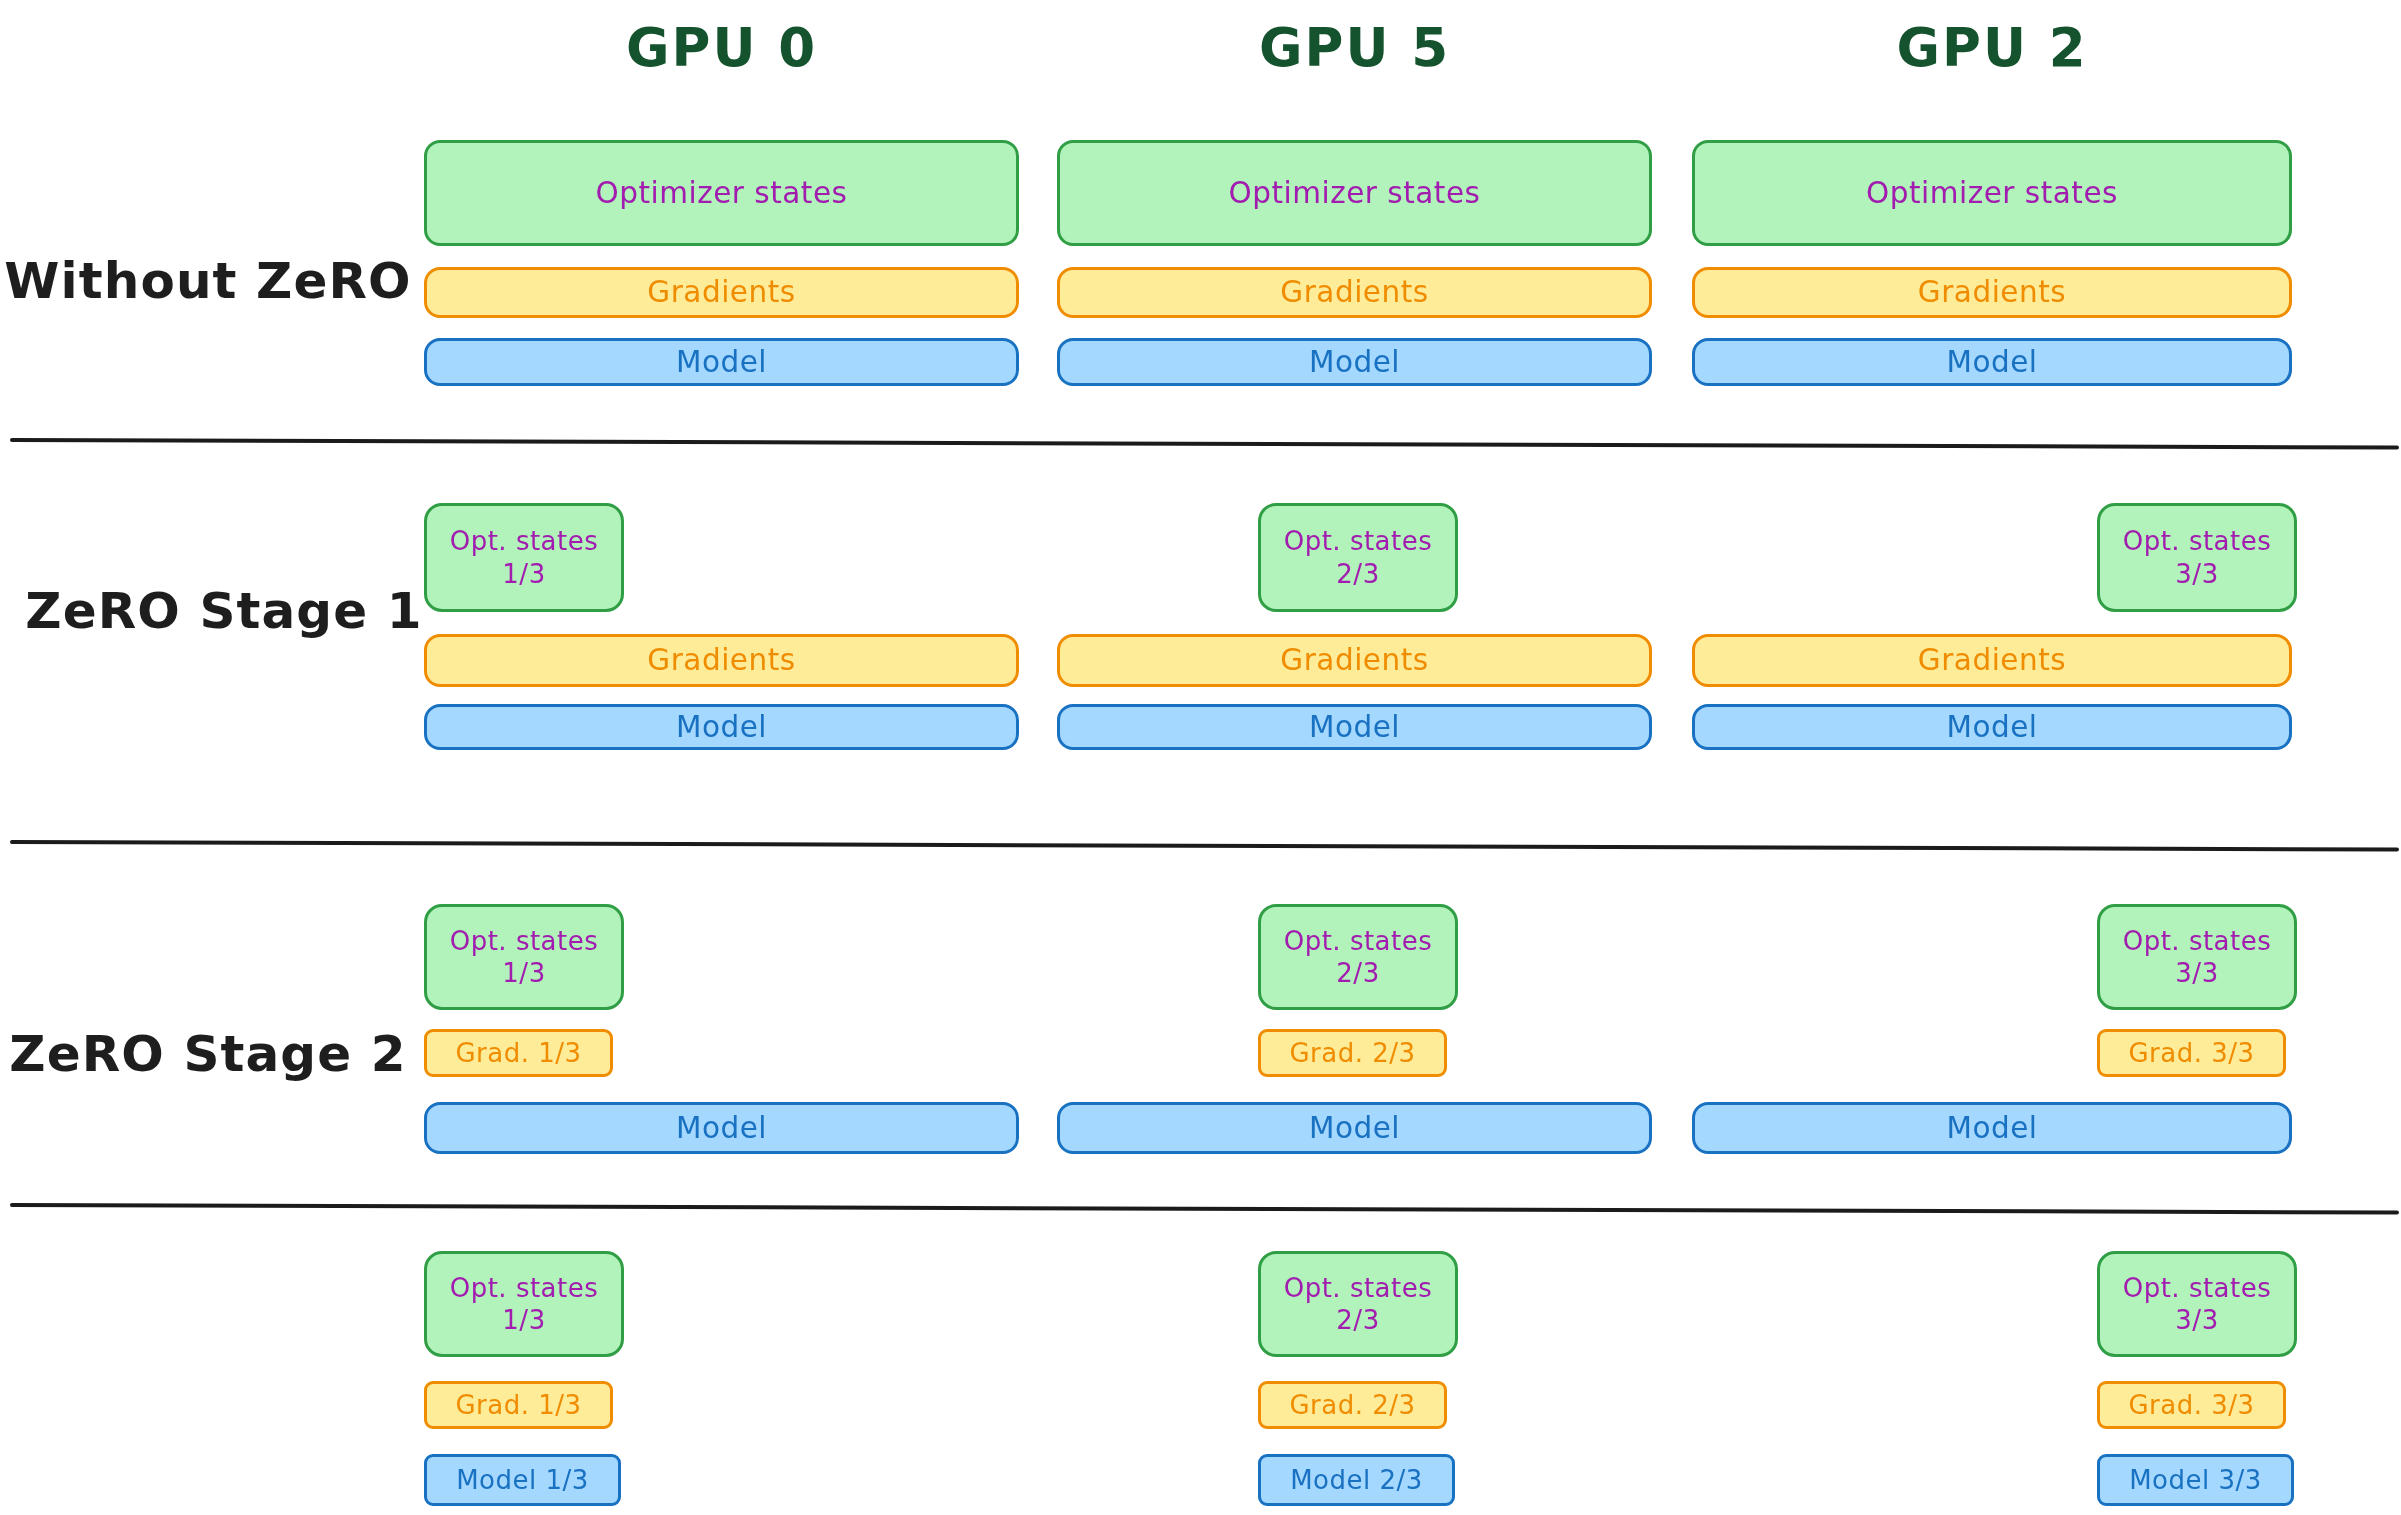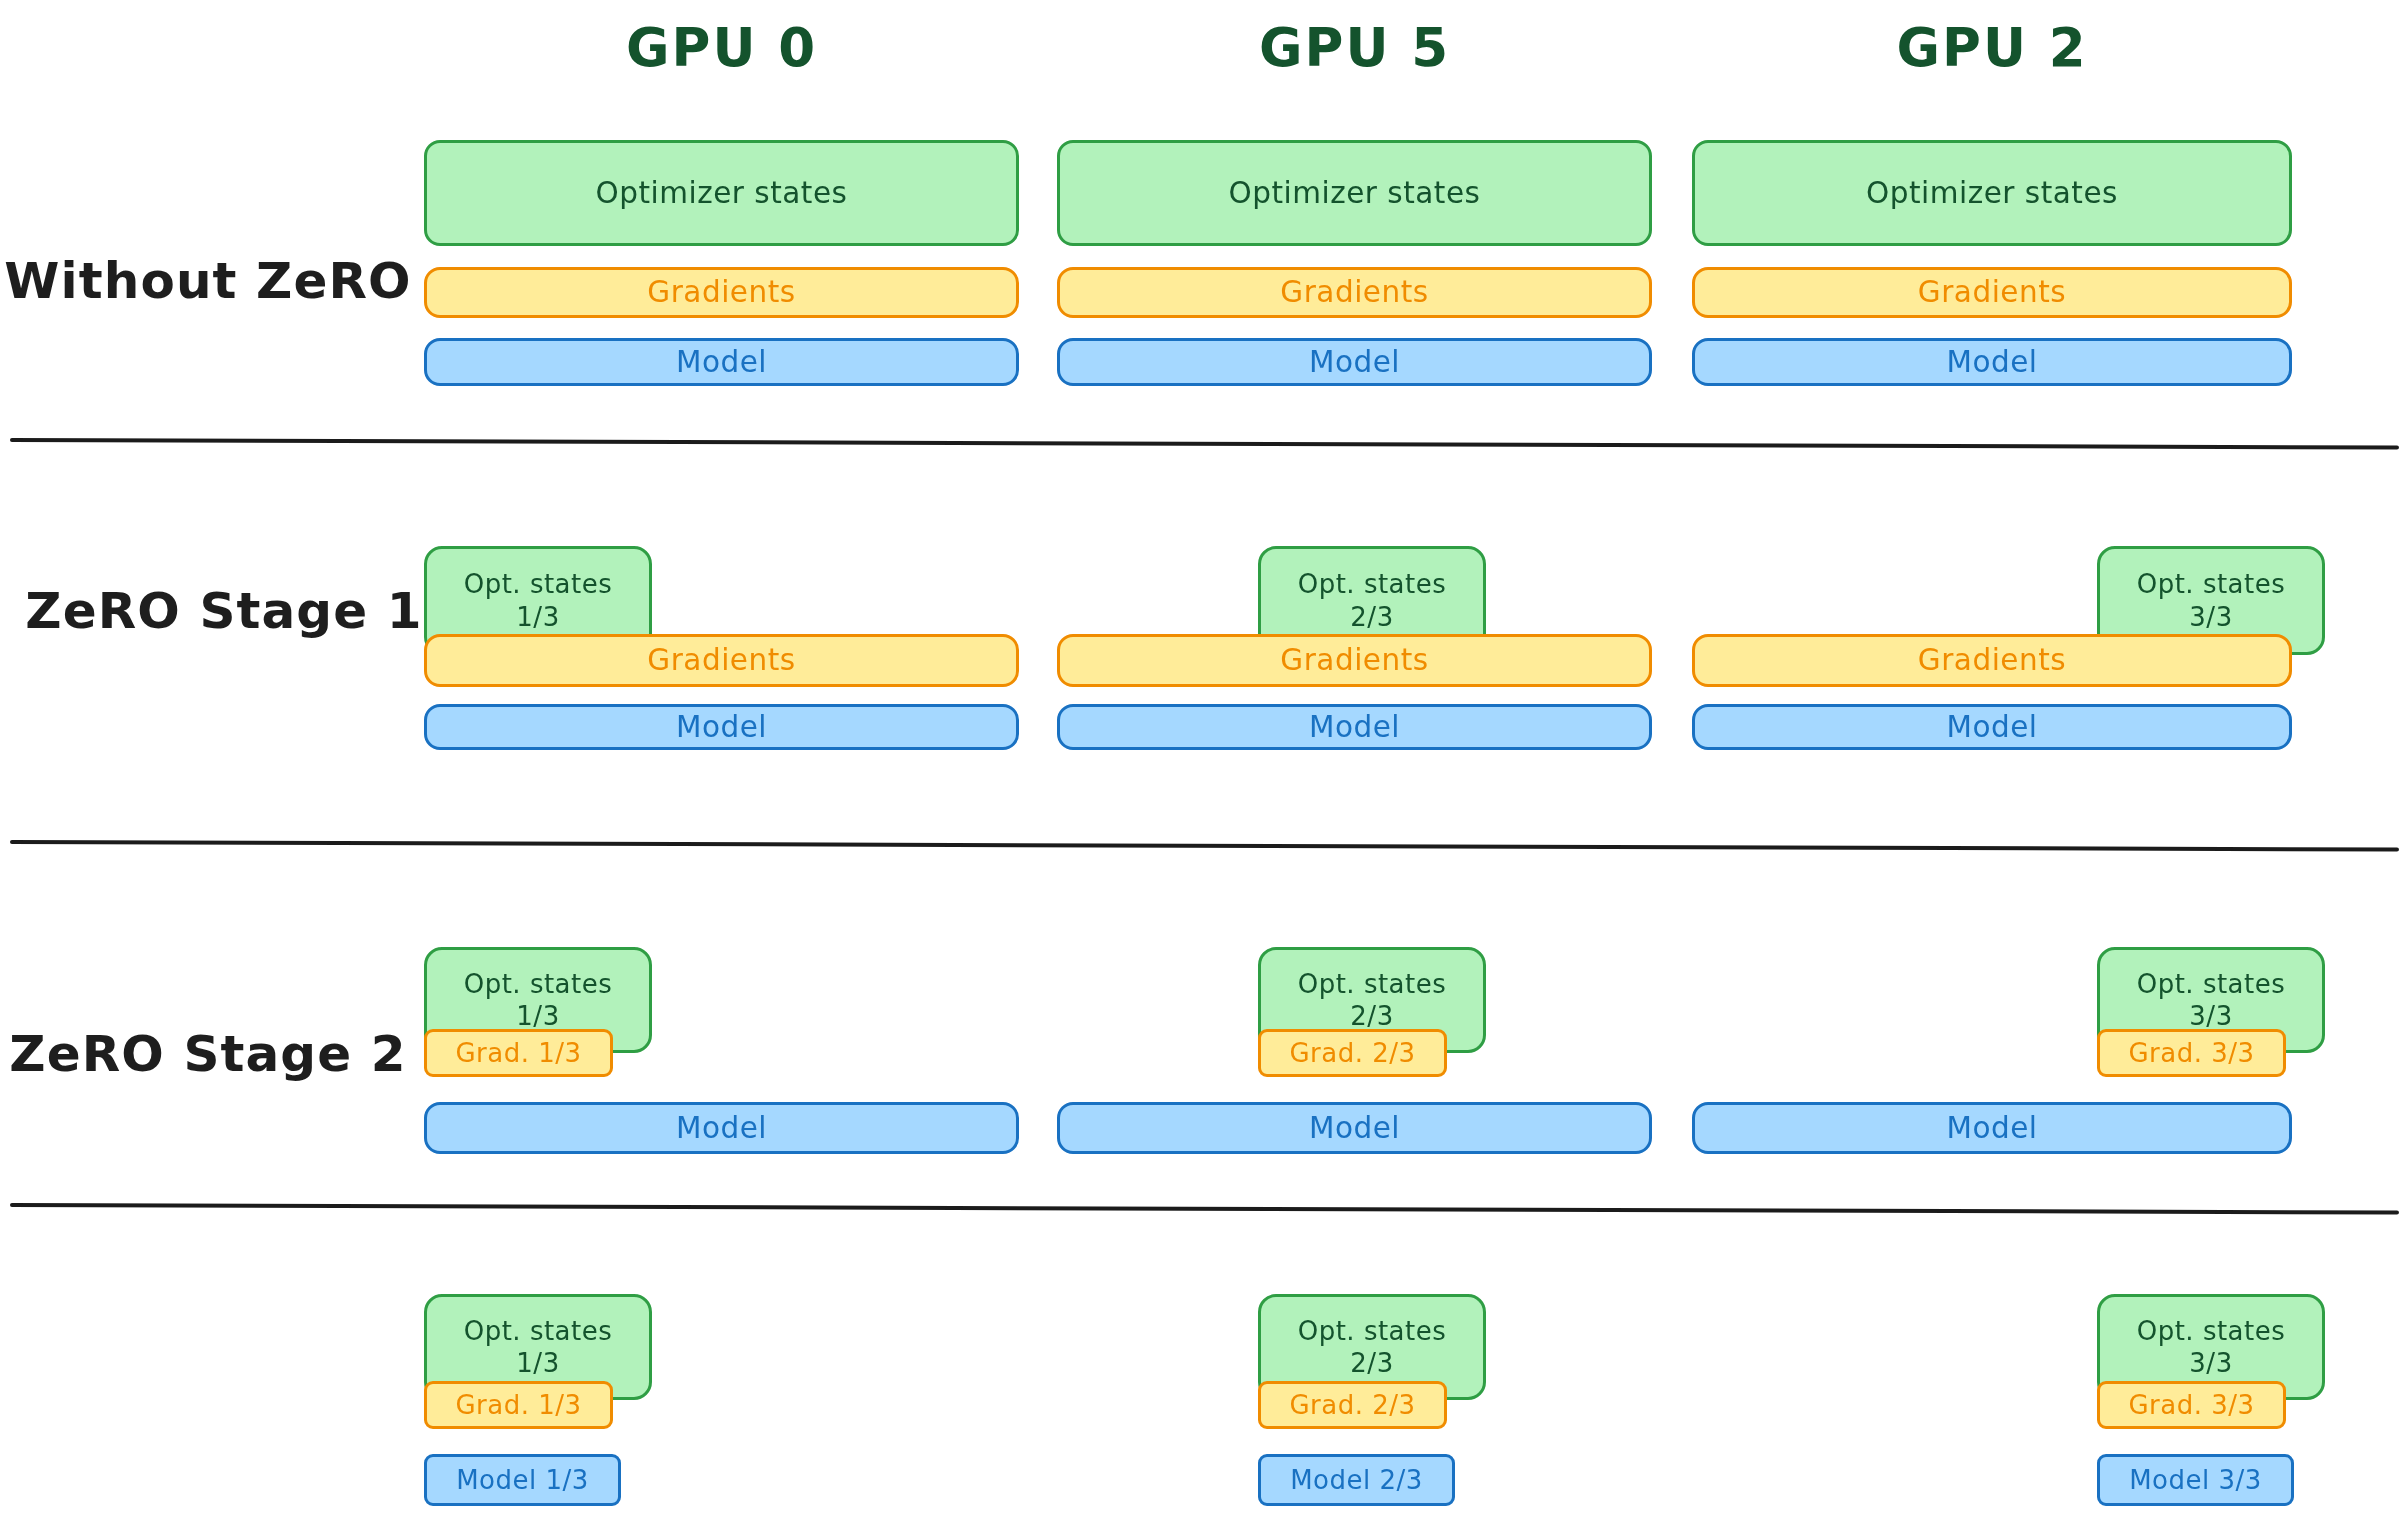--- a/index.html
+++ b/index.html
@@ -9,33 +9,33 @@
   .hdr{position:absolute;top:8px;height:79px;line-height:79px;text-align:center;
        font-size:53px;font-weight:700;color:#14532d;letter-spacing:2.1px;}
   .rlabel{position:absolute;left:0;width:416px;text-align:center;
        font-size:50px;font-weight:700;color:#1e1e1e;letter-spacing:1.1px;}
 
   .box{position:absolute;box-sizing:border-box;display:flex;flex-direction:column;
        align-items:center;justify-content:center;text-align:center;
        border-radius:16px;font-size:29.5px;letter-spacing:0.5px;line-height:1.25;}
   .box.small{font-size:26px;border-radius:9px;}
   .box.optsm{border-radius:18px;}
-  .g {background:#b2f2bb;border:3.7px solid #2f9e44;color:#14532d;}
+  .g {background:#b2f2bb;border:3.7px solid #2f9e44;color:#a21caf;}
   .y {background:#ffec99;border:3.7px solid #f08c00;color:#f08c00;}
   .bl{background:#a5d8ff;border:3.7px solid #1971c2;color:#1971c2;}
 
   
   .x0{left:424px;width:595px;}
   .x1{left:1057px;width:595px;}
   .x2{left:1692px;width:600px;}
   
   .s0{left:424px;}
   .s1{left:1258px;}
   .s2{left:2097px;}
-  .w-opt{width:228px;margin-top:43px;}
+  .w-opt{width:200px;}
   .w-grad{width:189px;}
   .w-model{width:197px;}
 
   
   .r1o{top:140px;height:106px;}
   .r1g{top:267px;height:51px;}
   .r1m{top:338px;height:48px;}
   .r2o{top:503px;height:109px;}
   .r2g{top:634px;height:53px;}
   .r2m{top:704px;height:46px;}

